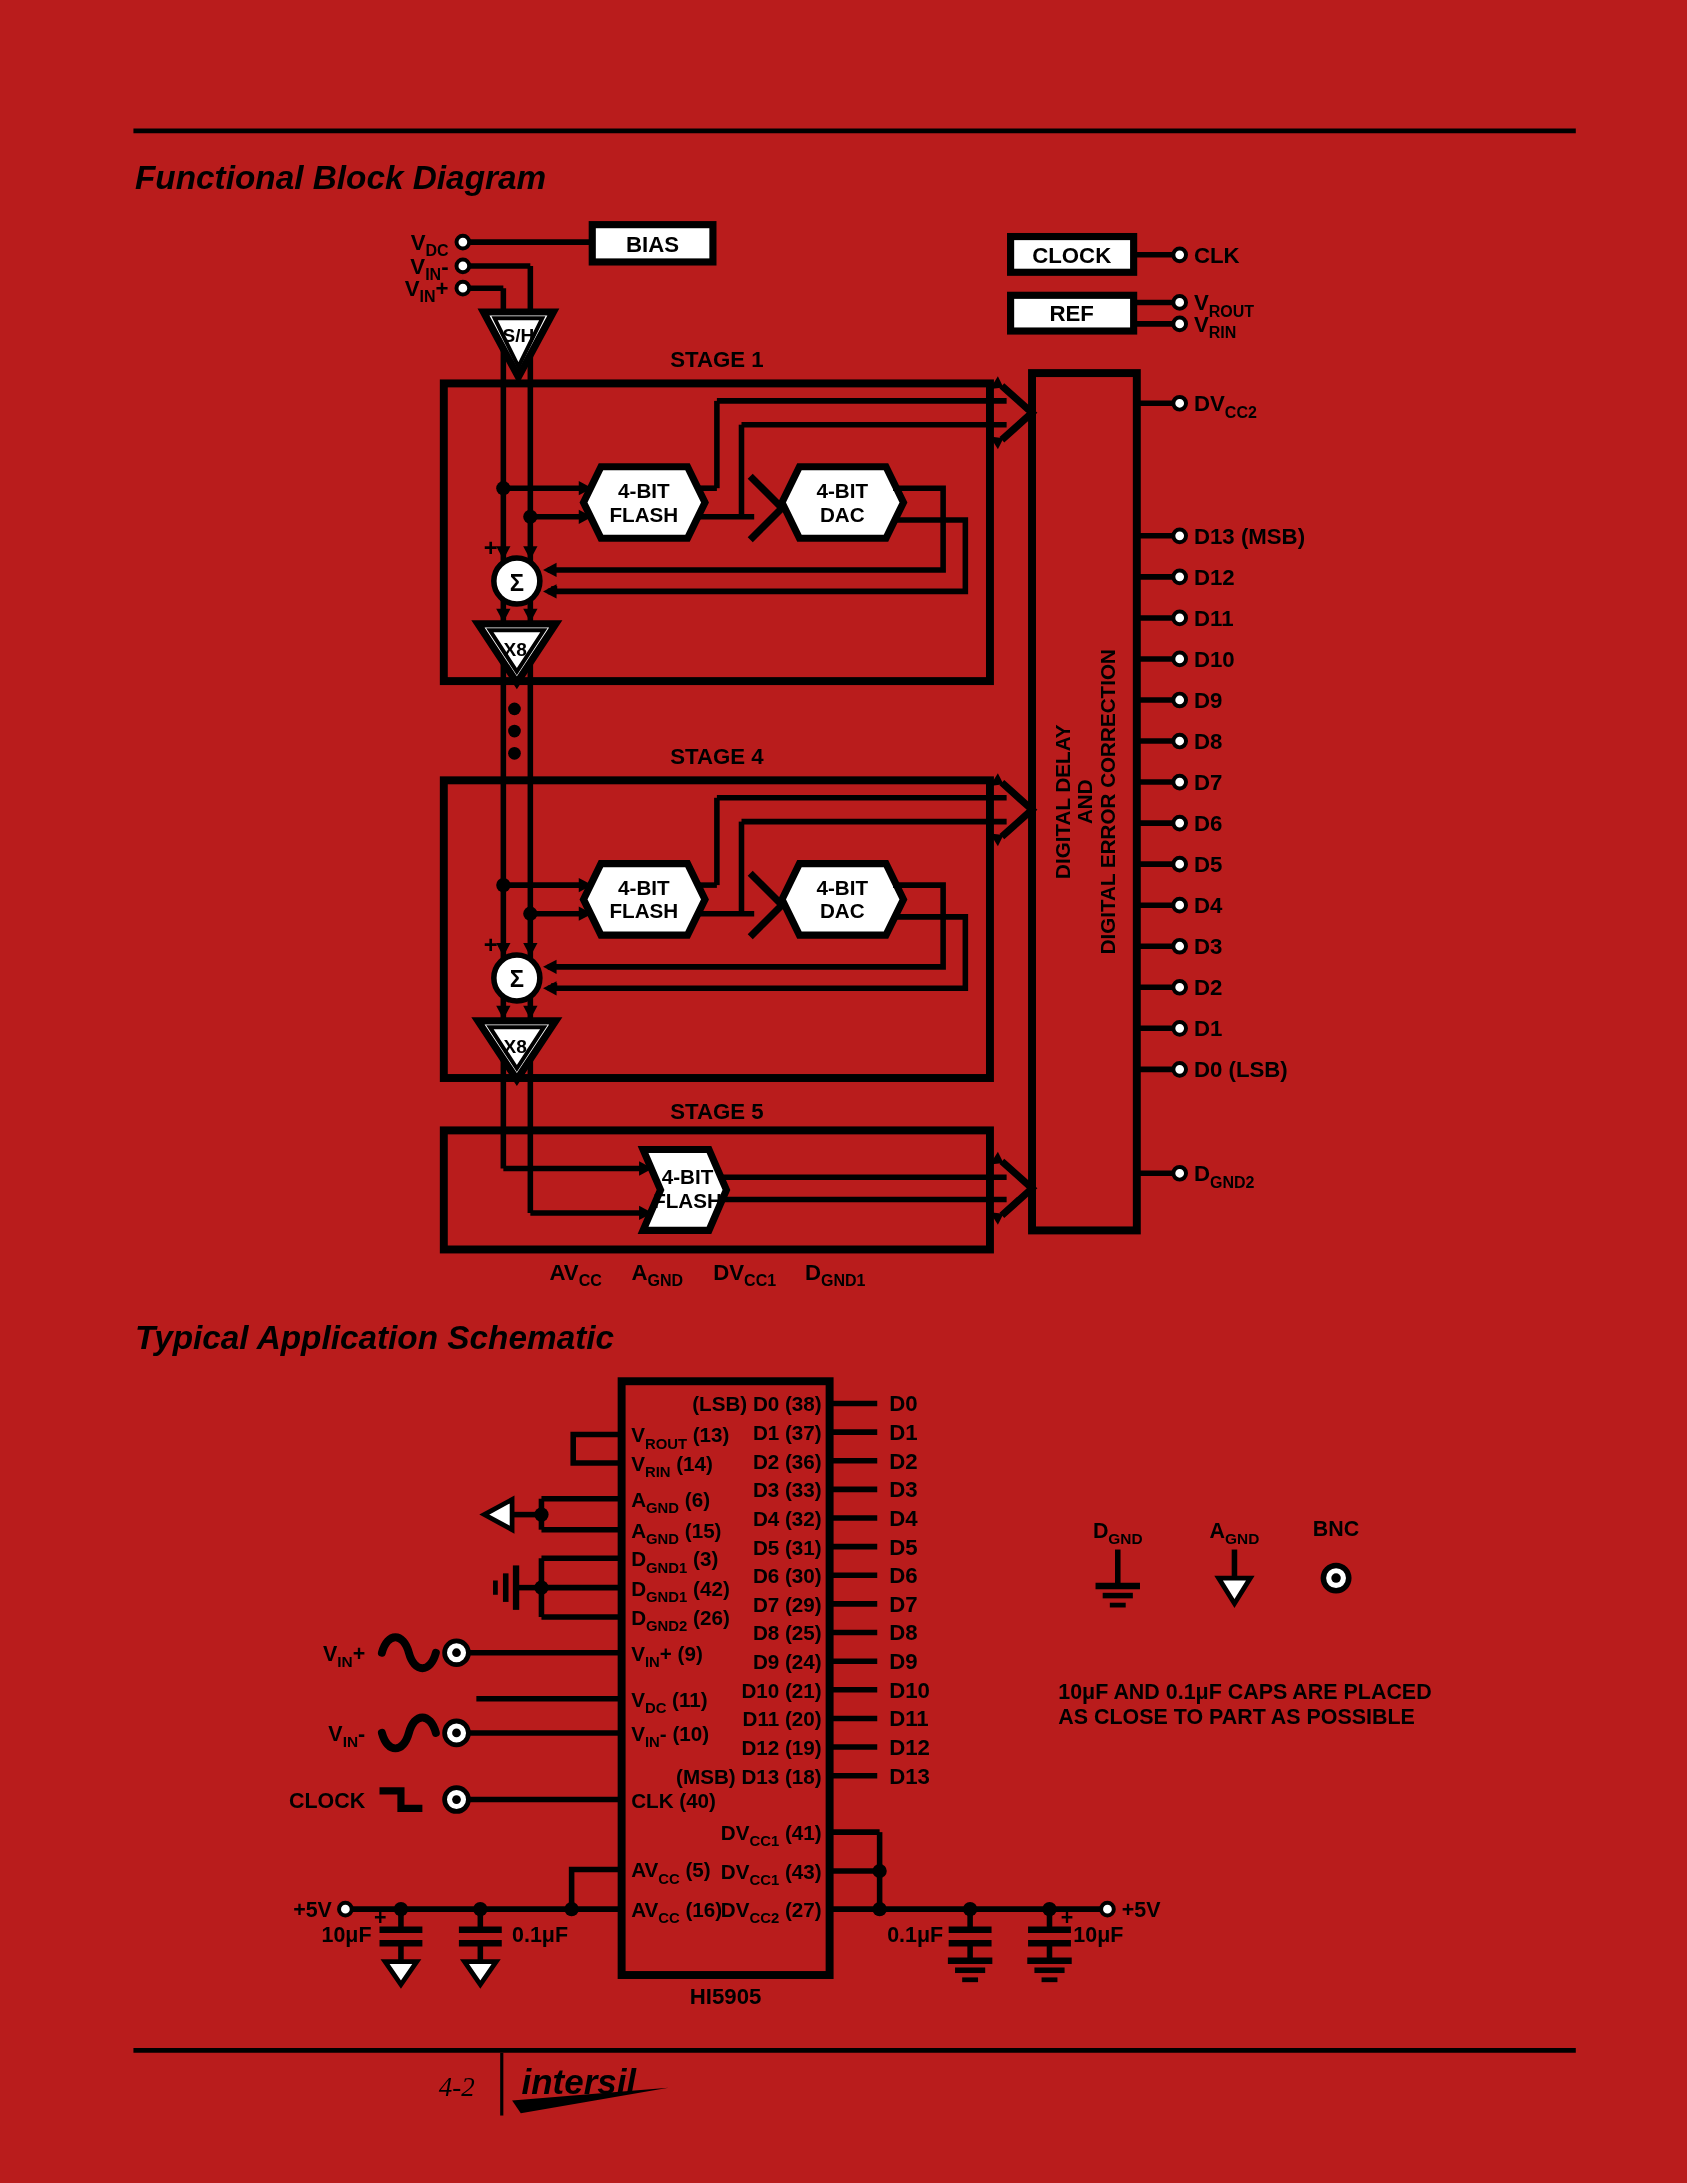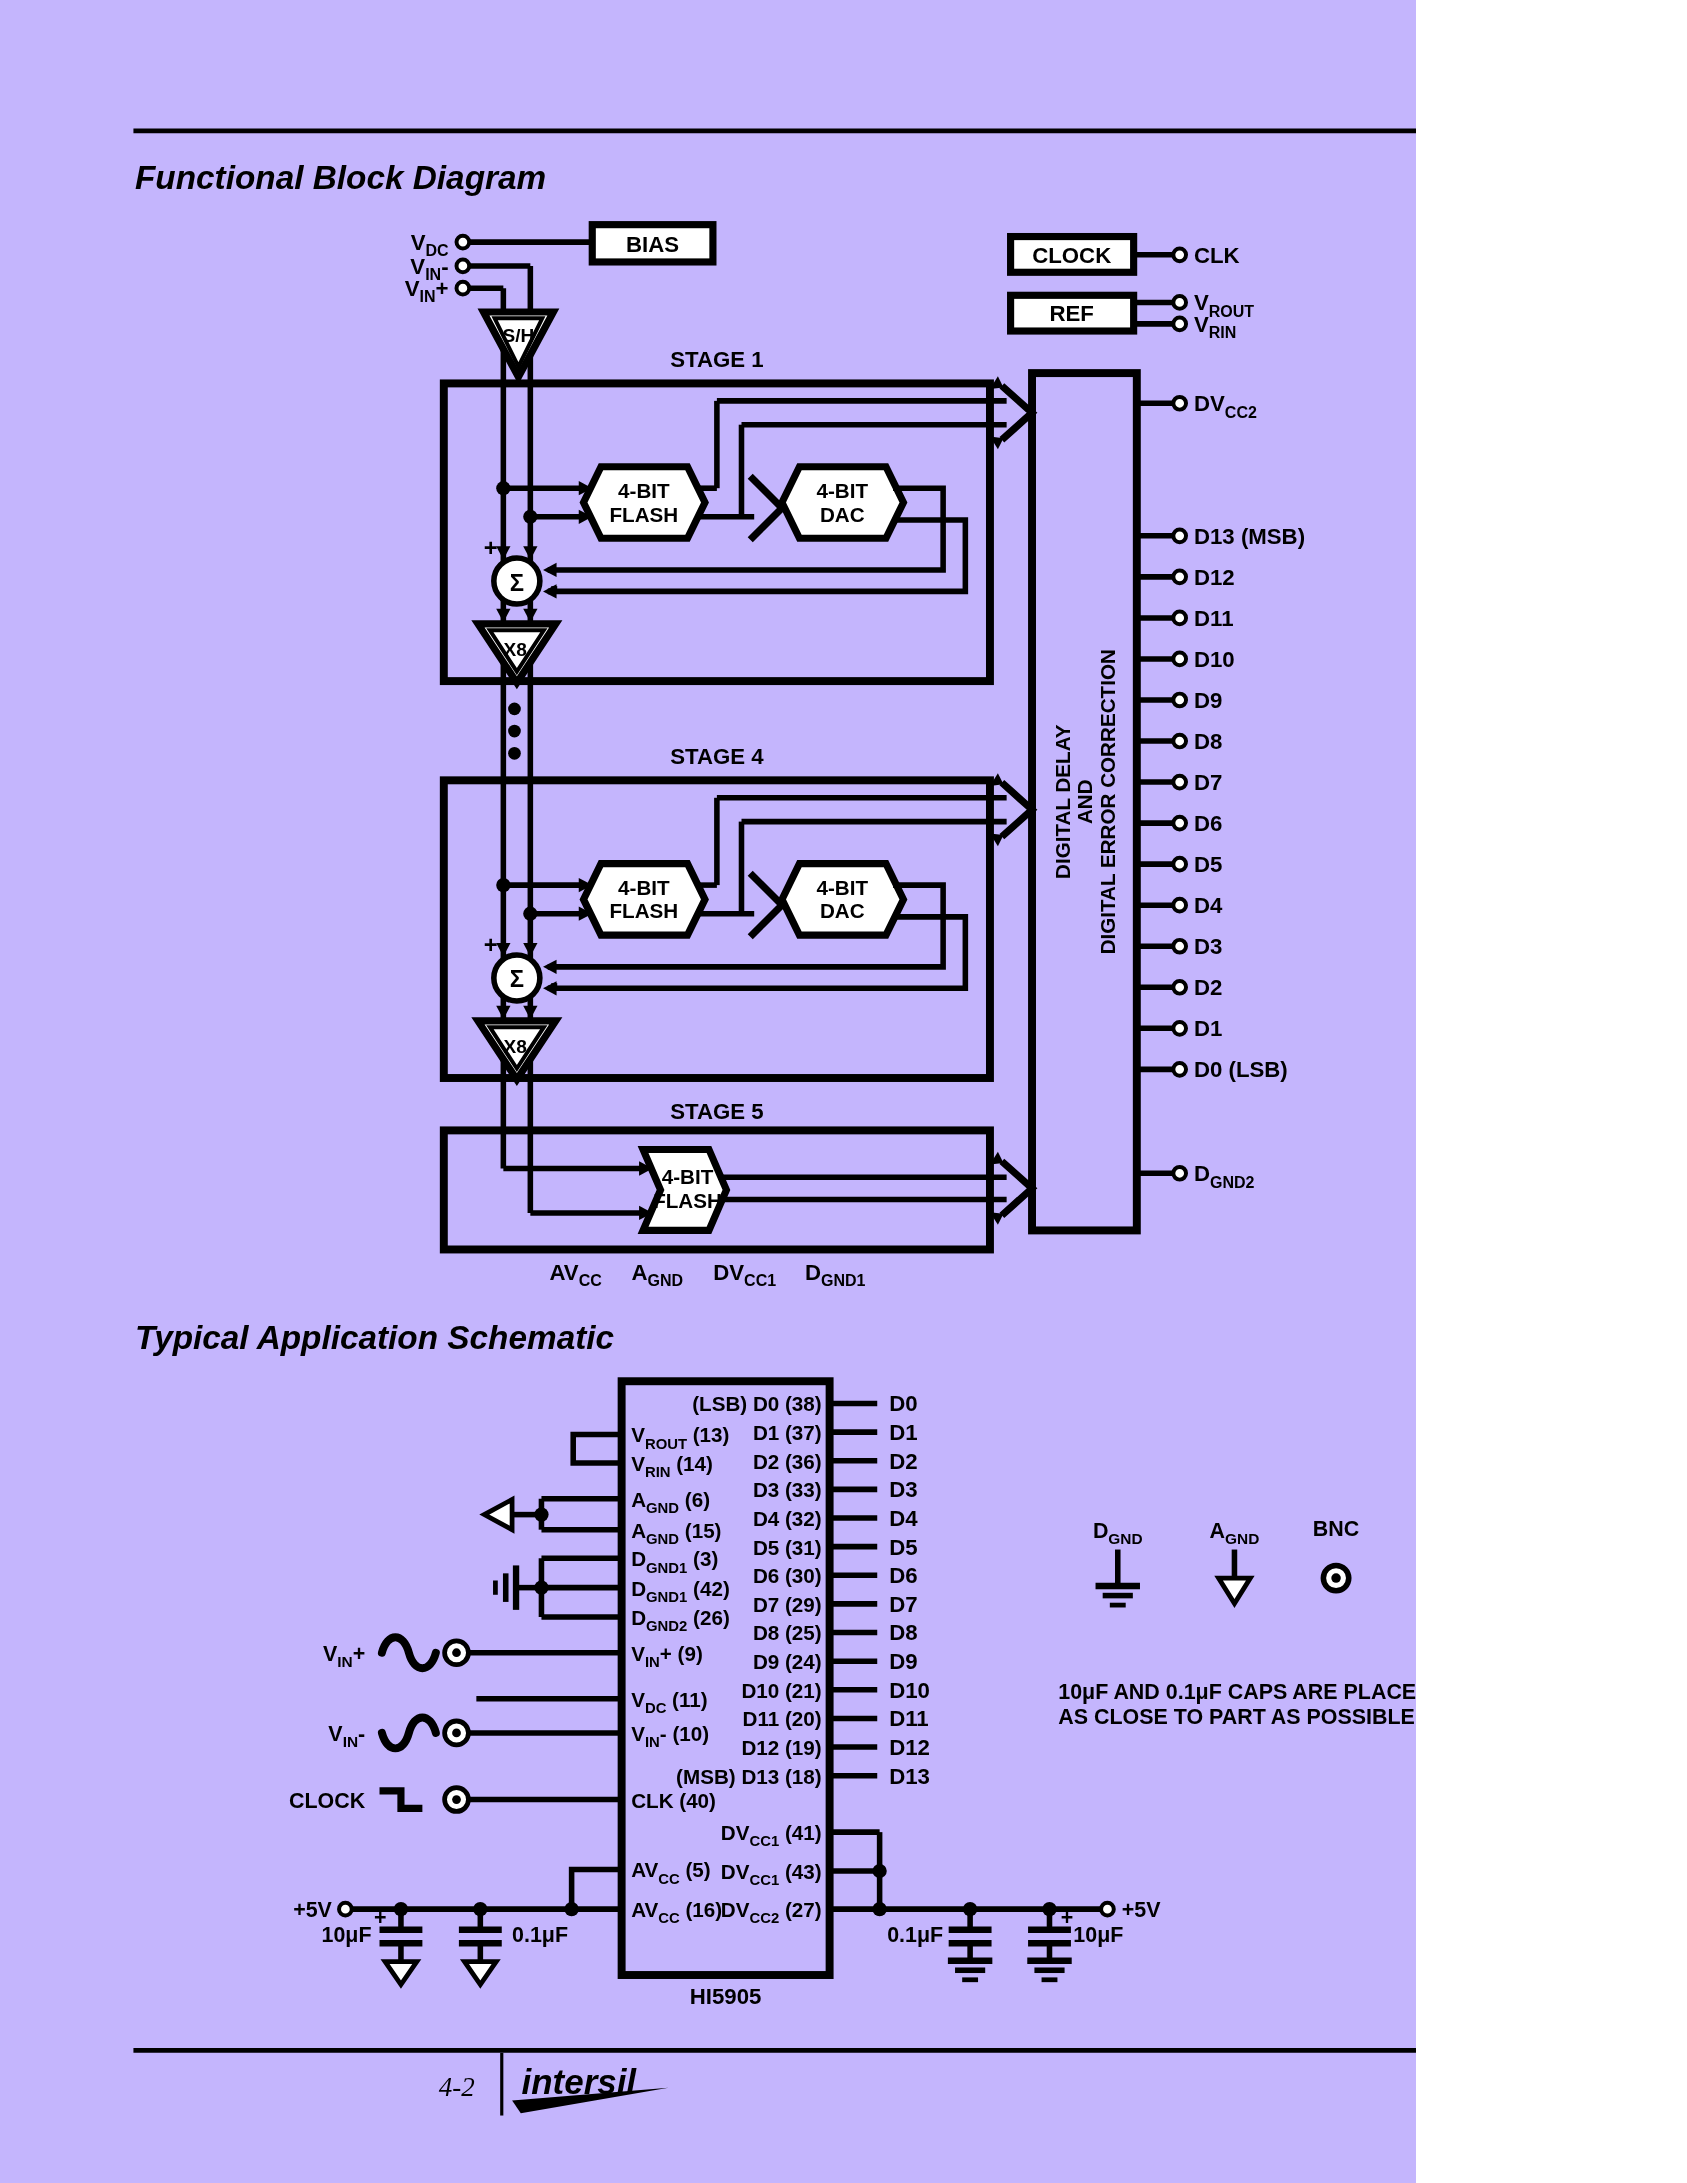--- a/index.html
+++ b/index.html
@@ -1,16 +1,16 @@
 <!DOCTYPE html>
 <html style="font-size:12.7px"><head>
 <meta charset="utf-8">
 <style>
   html,body{margin:0;padding:0;background:#fff}
-  .page{position:relative;width:1416px;height:2183px;background:#c4b5fd;overflow:hidden}
+  .page{position:relative;width:1687px;height:2183px;background:#b91c1c;overflow:hidden}
   svg{display:block}
   .w{stroke:#000;stroke-width:7;fill:none}
   .w9o{stroke:#000;stroke-width:9;fill:none}
   .rule{stroke:#000;stroke-width:6}
   .thin{stroke:#000;stroke-width:4}
   .box{fill:#fff;stroke:#000;stroke-width:9}
   .box10{fill:none;stroke:#000;stroke-width:10}
   .shape{fill:#fff;stroke:#000;stroke-width:9}
   .shape5{fill:none;stroke:#000;stroke-width:5}
   .shape7{fill:#fff;stroke:#000;stroke-width:7}

